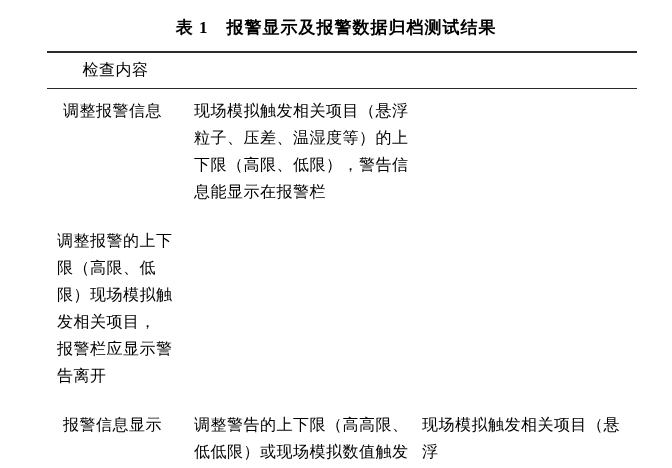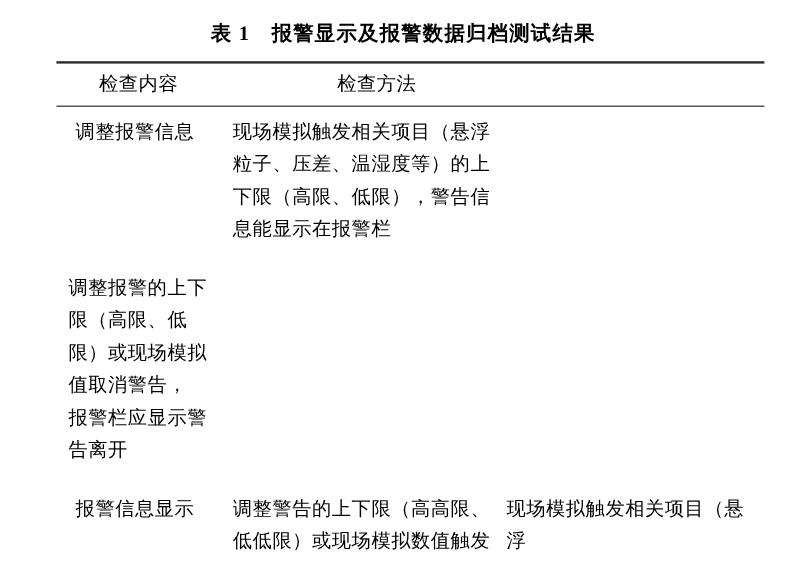--- a/index.html
+++ b/index.html
@@ -26,21 +26,20 @@
     left: 47px; top: 51px;
     width: 590px;
     border-top: 2px solid var(--rule, #2b2b2b);
   }
   .thead {
     display: grid;
     grid-template-columns: 137px 228px 225px;
     align-items: center;
     height: 35px;
     border-bottom: 1.5px solid var(--rule, #2b2b2b);
-    gap: 16px;
   }
   .th {
     text-align: center;
     font-size: 16px;
     letter-spacing: 0.5px;
     white-space: nowrap;
   }
   .tbody { border-bottom: 2px solid var(--rule, #2b2b2b); }
   .tr {
     display: grid;
@@ -60,36 +59,35 @@
 <body style="background: rgb(255, 255, 255); color: rgb(0, 0, 0);">
 
 <div class="page">
 
   <div class="doc-title">表 1　报警显示及报警数据归档测试结果</div>
 
   <div class="table">
 
     <div class="thead">
       <div class="th c1">检查内容</div>
-      <div class="th c2">检查方法</div>
     </div>
 
     <div class="tbody">
 
       <div class="tr">
         <div class="td c1">调整报警信息</div>
         <div class="td c3 multiline">现场模拟触发相关项目（悬浮
 粒子、压差、温湿度等）的上
 下限（高限、低限），警告信
 息能显示在报警栏</div>
       </div>
 
       <div class="tr">
         <div class="td c2 multiline">调整报警的上下限（高限、低
-限）或现场模拟值取消警告，
+限）现场模拟触发相关项目，
 报警栏应显示警告离开</div>
       </div>
 
       <div class="tr">
         <div class="td c1">报警信息显示</div>
         <div class="td c2 multiline">调整警告的上下限（高高限、
 低低限）或现场模拟数值触发
 警告，警告信息应以红色背景
 显示在报警栏</div>
         <div class="td c3 multiline">现场模拟触发相关项目（悬浮

